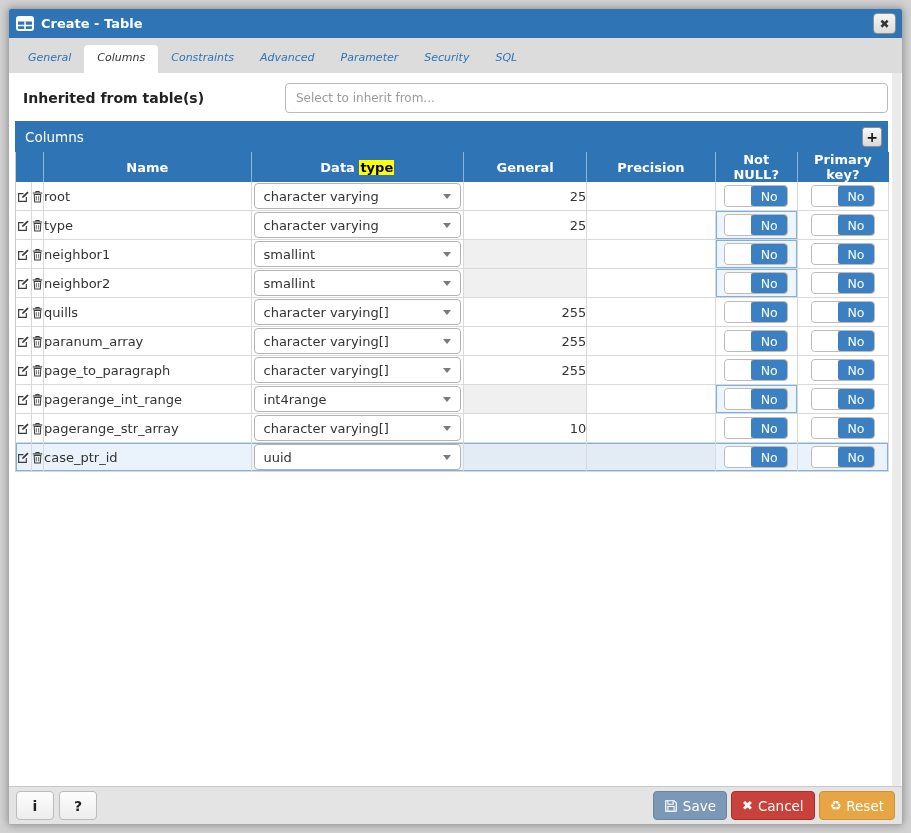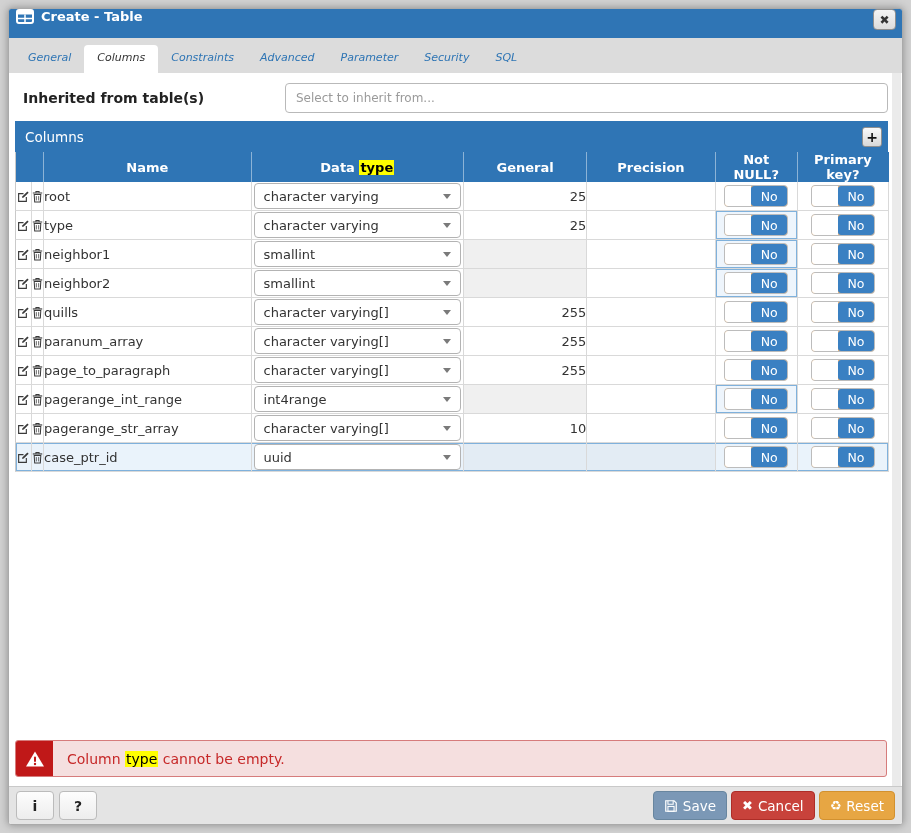--- a/index.html
+++ b/index.html
@@ -3,21 +3,21 @@
 <meta charset="utf-8">
 <style>
   * { margin:0; padding:0; box-sizing:border-box; }
   html,body { width:911px; height:833px; }
   body { font-family:"DejaVu Sans","Liberation Sans",sans-serif; font-size:13px; color:#333; }
   .frame { width:911px; height:833px; background:#d2d2d2; padding:8px; }
   .dialog { width:100%; height:100%; background:#fff; border:1px solid #aaa; border-radius:3px;
             box-shadow:0 0 8px rgba(0,0,0,.35); display:flex; flex-direction:column; overflow:hidden; }
 
   
-  .titlebar { height:29px; background:#2f75b5; display:flex; align-items:flex-start; padding:0 6px 0 7px; flex:0 0 auto; }
+  .titlebar { height:29px; background:#2f75b5; display:flex; align-items:center; padding:0 6px 0 7px; flex:0 0 auto; }
   .title-icon { display:flex; margin-right:7px; }
   .title-text { color:#fff; font-weight:bold; font-size:13px; }
   .close-btn { margin-left:auto; width:23px; height:21px; background:linear-gradient(#f4f4f4,#dcdcdc);
                border:1px solid #8f8f8f; border-radius:4px; color:#333; font-weight:bold; font-size:12px;
                display:flex; align-items:center; justify-content:center; cursor:pointer; }
 
   
   .tabbar { background:#dcdcdc; padding:7px 0 0 6px; display:flex; flex:0 0 auto; height:35px; }
   .tab { padding:6px 13px 7px; color:#2d74b4; font-size:11px; cursor:pointer; white-space:nowrap;font-style:italic; }
   .tab.active { background:#fff; color:#333; border-radius:4px 4px 0 0; }
@@ -580,30 +580,20 @@
       <div class="toggle">
         <span class="toggle-off"></span>
         <span class="toggle-on pk-label">No</span>
       </div>
     </td>
   </tr>
 </tbody>
         </table>
       </div>
 
-      <div class="alert">
-        <span class="alert-icon-block">
-          <svg width="20" height="18" viewBox="0 0 20 18">
-            <path d="M10 1.5 L19 16.5 H1 Z" fill="#fff"></path>
-            <rect x="9" y="6.5" width="2" height="5.5" rx="1" fill="#c01818"></rect>
-            <circle cx="10" cy="14" r="1.2" fill="#c01818"></circle>
-          </svg>
-        </span>
-        <span class="alert-text"><span>Column </span><span class="hl">type</span><span> cannot be empty.</span></span>
-      </div>
     </div>
 
     <div class="footer">
       <span class="help-btn">
         <span>i</span>
       </span>
       <span class="help-btn">
         <span>?</span>
       </span>
       <div class="actions">

